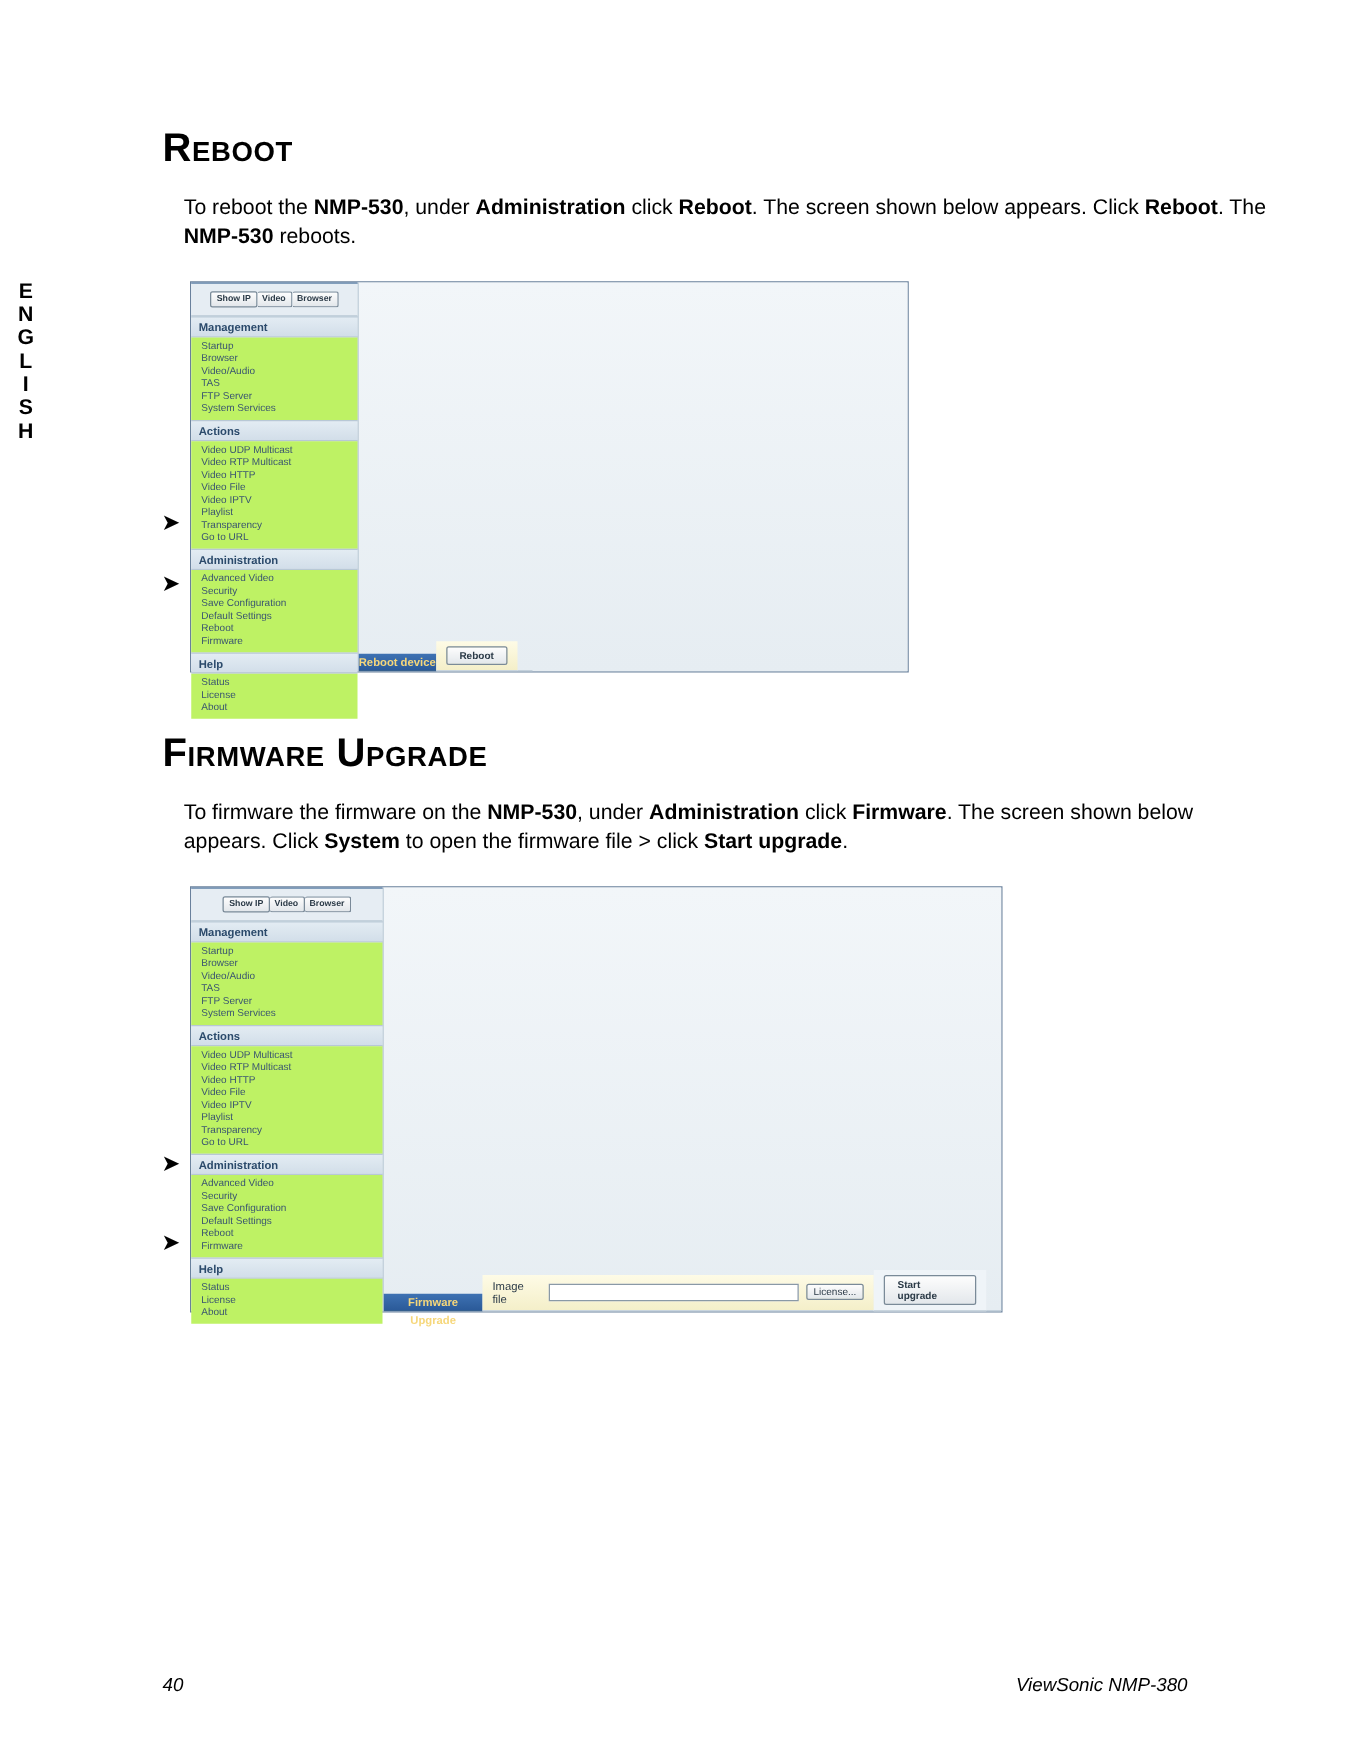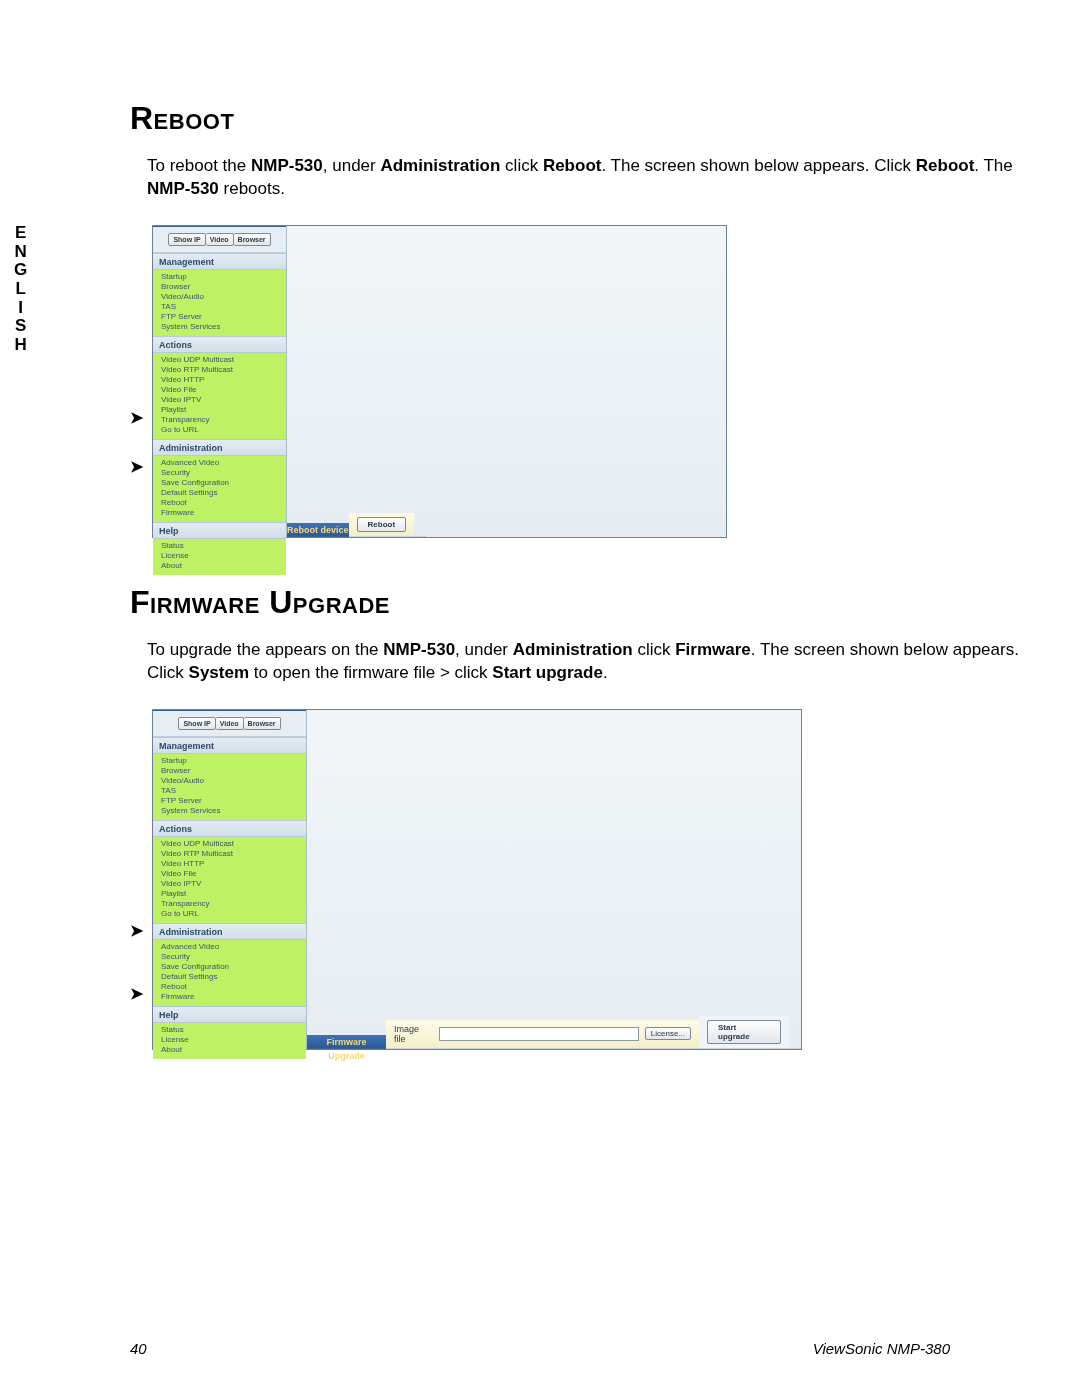--- a/index.html
+++ b/index.html
@@ -267,21 +267,21 @@
           <div class="win-btn">Reboot</div>
         </div>
         <div class="main-body-stripe"></div>
         <div class="main-body-rest"></div>
       </div>
     </div>
   </div>
 
   <h1 class="section">Firmware Upgrade</h1>
   <p class="body-text">
-    <span>To upgrade the appears on the </span><span class="bold">NMP-530</span><span>, under </span><span class="bold">Administration</span><span> click </span><span class="bold">Firmware</span><span>. The screen shown below appears. Click </span><span class="bold">System</span><span> to open the firmware file &gt; click </span><span class="bold">Start upgrade</span><span>.</span>
+    <span>To firmware the firmware on the </span><span class="bold">NMP-530</span><span>, under </span><span class="bold">Administration</span><span> click </span><span class="bold">Firmware</span><span>. The screen shown below appears. Click </span><span class="bold">System</span><span> to open the firmware file &gt; click </span><span class="bold">Start upgrade</span><span>.</span>
   </p>
 
   <div class="shot-wrap">
     <div class="arrow-col" style="height:341px">
       <span class="arrow" style="top:212px">➤</span>
       <span class="arrow" style="top:275px">➤</span>
     </div>
     <div class="screenshot shot-large">
       <div class="sidebar">
         <div class="side-top-bar"></div>

